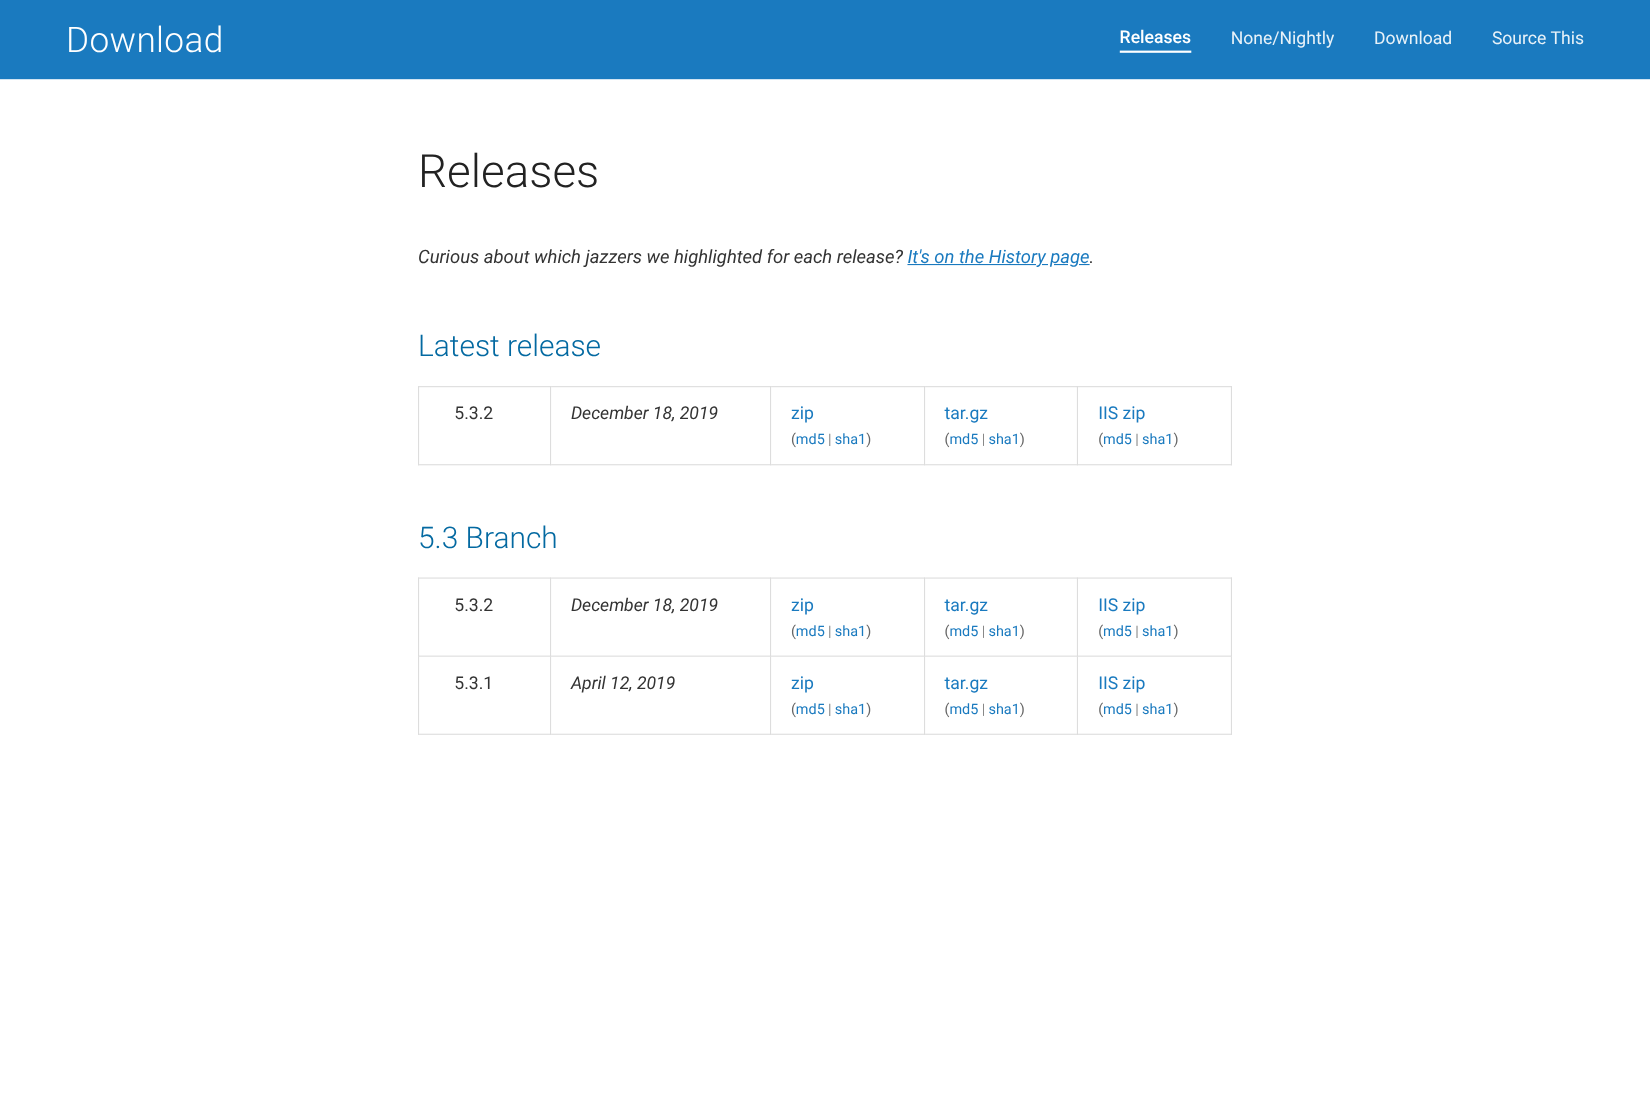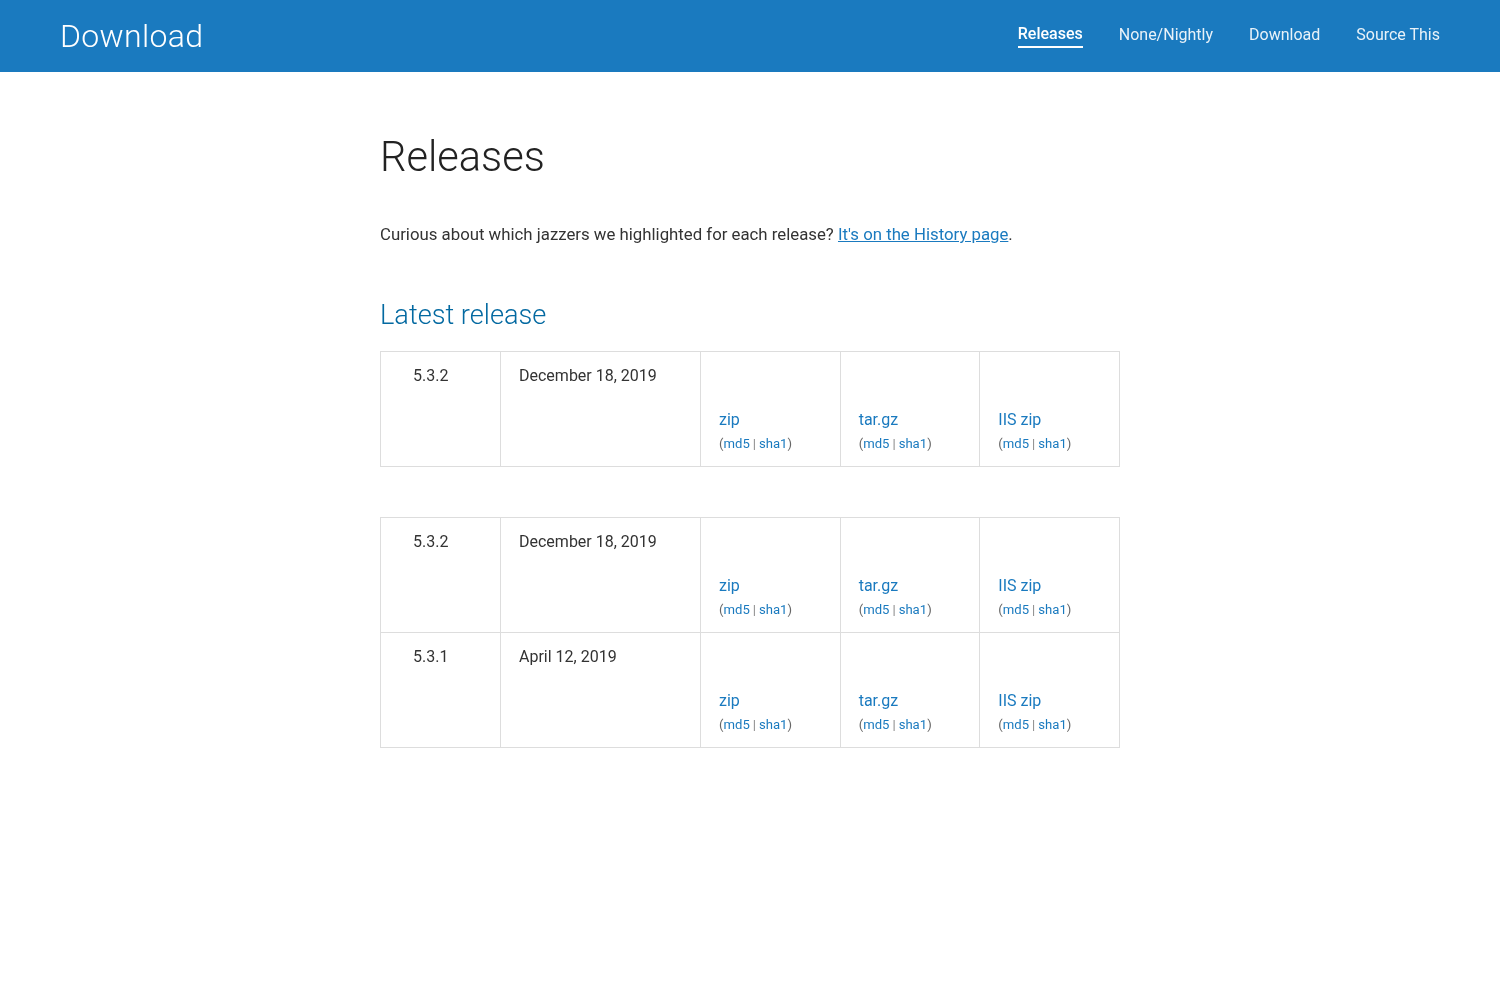--- a/index.html
+++ b/index.html
@@ -76,20 +76,21 @@
 
     .description strong {
       font-weight: 700;
     }
 
     .description-link {
       font-size: 1.05rem;
       line-height: 1.65;
       color: #333;
       margin-bottom: 50px;
+      font-style: italic;
     }
 
     a.link {
       color: #1a7abf;
       text-decoration: underline;
     }
 
     .section-title {
       font-size: 1.7rem;
       font-weight: 300;
@@ -113,29 +114,29 @@
       color: #333;
     }
 
     .release-table td:first-child {
       width: 120px;
       padding-left: 32px;
     }
 
     .release-table td:nth-child(2) {
       width: 200px;
+      font-style: italic;
     }
 
     .file-link {
       color: #1a7abf;
       text-decoration: none;
       display: block;
       font-size: 1rem;
       margin-bottom: 4px;
-      margin-top: 44px;
     }
 
     .hash-links {
       font-size: 0.82rem;
       color: #666;
     }
 
     .hash-links a {
       color: #1a7abf;
       text-decoration: none;
@@ -196,20 +197,21 @@
             <span class="hash-links">
               (<a href="#">md5</a><span class="hash-sep">|</span><a href="#">sha1</a>)
             </span>
           </td>
         </tr>
       </tbody>
     </table>
   </section>
 
   <section class="section-block">
+    <h2 class="section-title">5.3 Branch</h2>
     <table class="release-table">
       <tbody>
 
         <tr>
           <td>5.3.2</td>
           <td>December 18, 2019</td>
           <td>
             <a class="file-link" href="#">zip</a>
             <span class="hash-links">
               (<a href="#">md5</a><span class="hash-sep">|</span><a href="#">sha1</a>)

